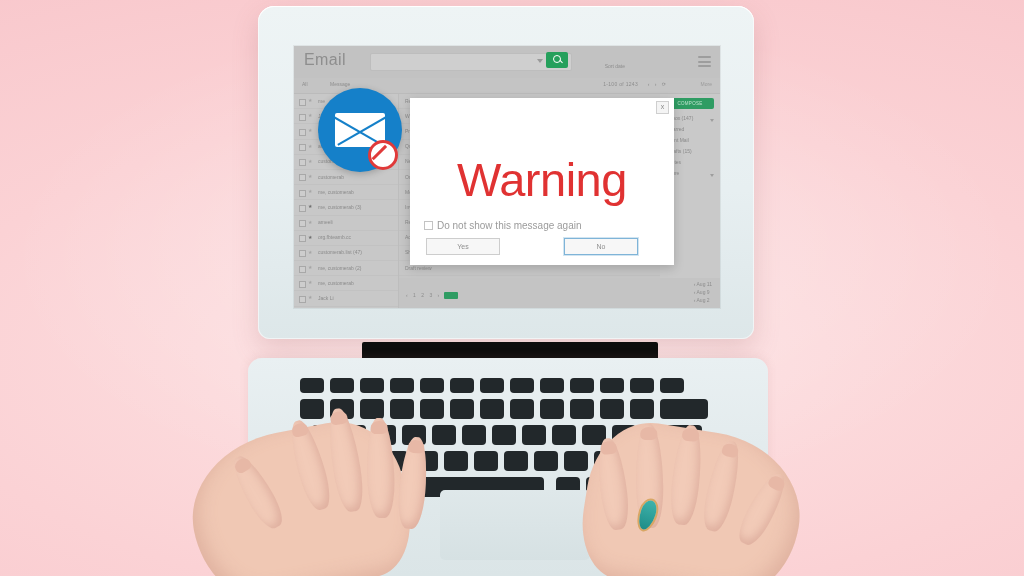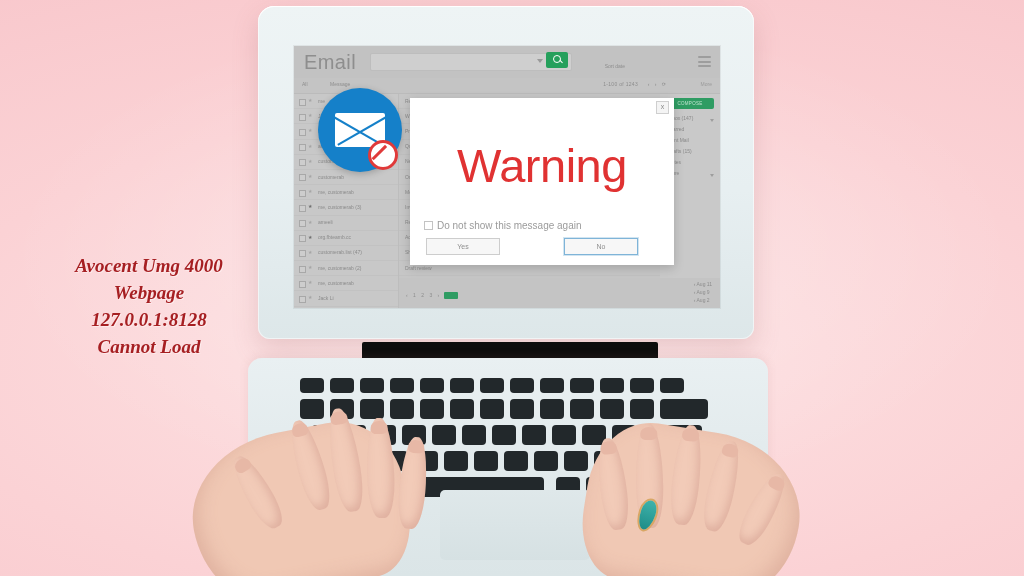--- a/index.html
+++ b/index.html
@@ -40,21 +40,21 @@
   }
 
   
   .app{position:absolute;inset:0;background:#c6c6c6;filter:blur(.25px);}
   .app-top{
     position:absolute;left:0;top:0;right:0;height:32px;
     background:#c2c2c2;border-bottom:1px solid #b3b3b3;
   }
   .app-title{
     position:absolute;left:10px;top:5px;
-    font-size:20px;color:#8e8e8e;letter-spacing:.4px;
+    font-size:16px;color:#8e8e8e;letter-spacing:.4px;
   }
   .searchbar{
     position:absolute;left:76px;top:7px;width:200px;height:16px;
     background:#cfcfcf;border:1px solid #bdbdbd;border-radius:2px;
   }
   .search-caret{
     position:absolute;left:243px;top:13px;width:0;height:0;
     border-left:3px solid transparent;border-right:3px solid transparent;
     border-top:4px solid #9a9a9a;
   }
@@ -149,21 +149,21 @@
   .dialog{
     position:absolute;left:410px;top:98px;width:264px;height:167px;
     background:#fff;box-shadow:0 3px 10px rgba(0,0,0,.18);
   }
   .dlg-x{
     position:absolute;right:5px;top:3px;width:11px;height:11px;
     border:1px solid #cfcfcf;background:#f4f4f4;
     font-size:7px;line-height:10px;text-align:center;color:#8a8a8a;
   }
   .dlg-title{
-    position:absolute;left:0;right:0;top:40px;text-align:center;
+    position:absolute;left:0;right:0;top:54px;text-align:center;
     font-size:47px;color:#e03232;letter-spacing:-.5px;
   }
   .dlg-check{
     position:absolute;left:14px;top:122px;font-size:10px;color:#9b9b9b;
   }
   .dlg-check .box{
     display:inline-block;width:7px;height:7px;border:1px solid #c3c3c3;
     background:#fff;vertical-align:-1px;margin-right:4px;
   }
   .dlg-btn{
@@ -519,20 +519,14 @@
       </div>
       <div class="finger" style="left: 709px; top: 440px; width: 26px; height: 92px; background: rgb(242, 203, 184); transform: rotate(13deg); box-shadow: rgba(205, 150, 135, 0.5) -3px -4px 8px inset;">
         <div class="nail" style="left: 4.68px; top: 3px; width: 16.64px; height: 13px;"></div>
       </div>
       <div class="finger" style="left: 750px; top: 470px; width: 25px; height: 78px; background: rgb(242, 203, 184); transform: rotate(28deg); box-shadow: rgba(205, 150, 135, 0.5) -3px -4px 8px inset;">
         <div class="nail" style="left: 4.5px; top: 3px; width: 16px; height: 13px;"></div>
       </div>
     </div>
   <div class="ring"></div>
 
-  <div class="caption">
-    <div>Avocent Umg 4000</div>
-    <div>Webpage</div>
-    <div>127.0.0.1:8128</div>
-    <div>Cannot Load</div>
-  </div>
 
 </div>
 
 </body></html>

